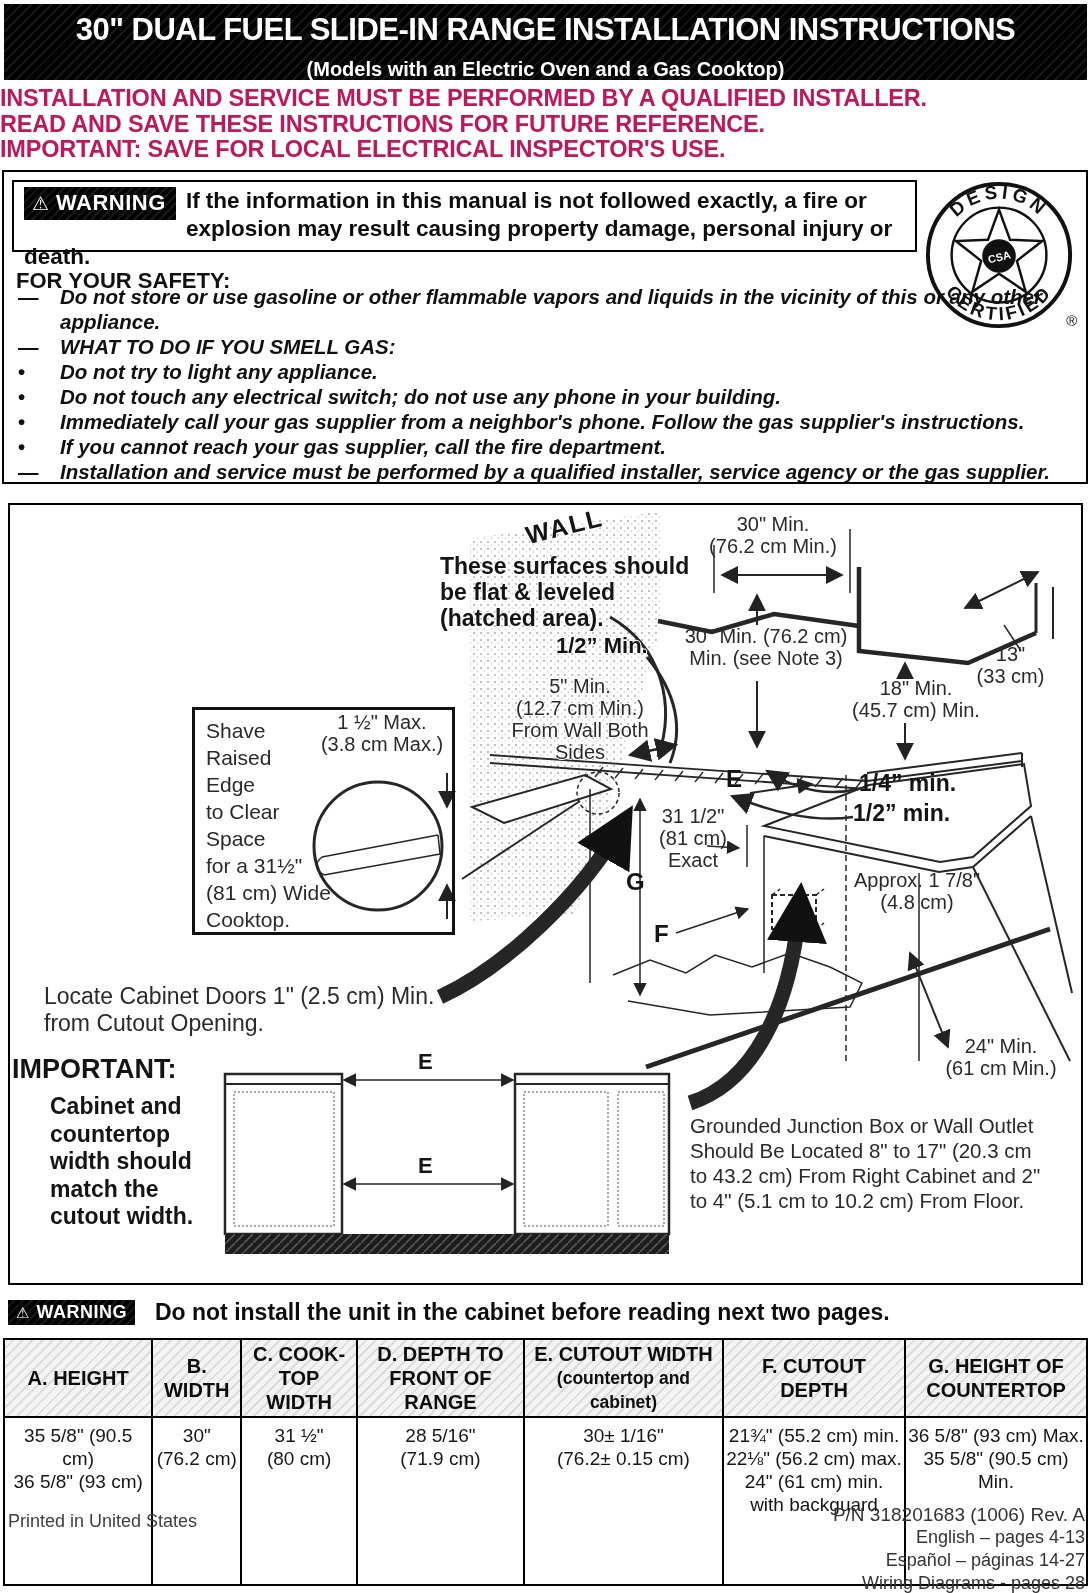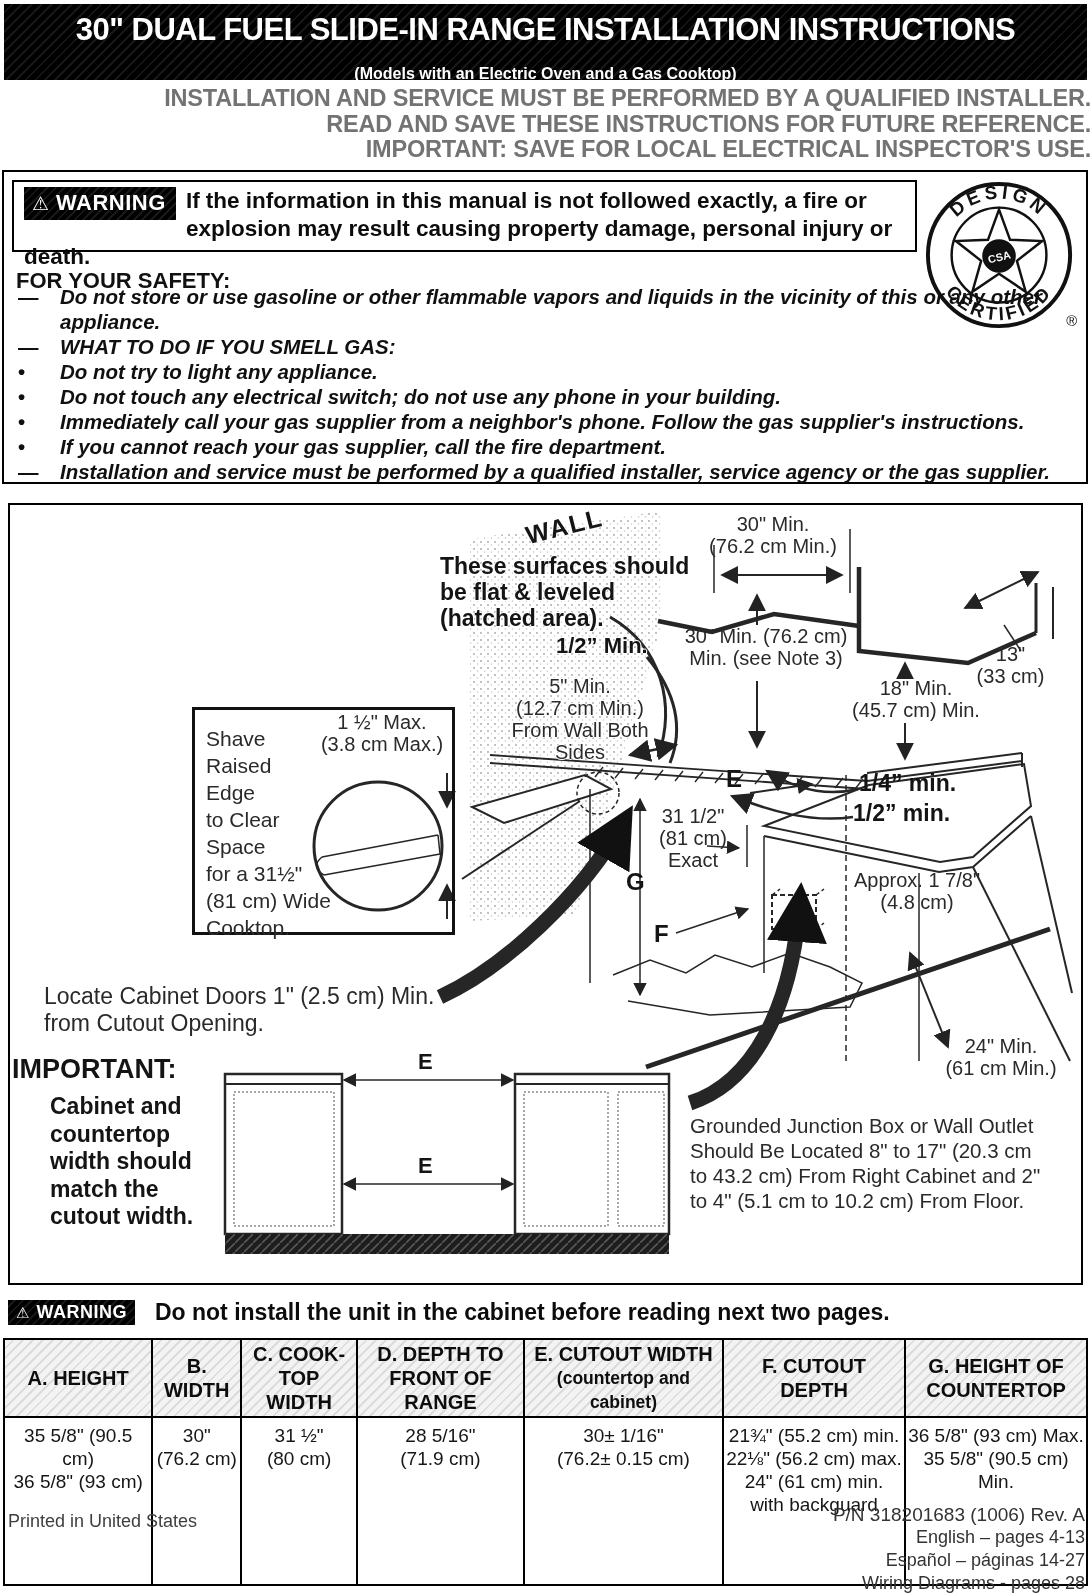--- a/index.html
+++ b/index.html
@@ -4,25 +4,25 @@
 <style>
   html,body{margin:0;padding:0;background:#e8e8e8;}
   .page{position:relative;width:1091px;height:1593px;background:#fff;overflow:hidden;
         font-family:"Liberation Sans","DejaVu Sans",sans-serif;color:#111;}
 
   
   .titlebar{position:absolute;top:4px;left:4px;width:1083px;height:76px;
     background:repeating-linear-gradient(135deg,#000 0 5px,#171717 5px 7px);
     color:#fff;text-align:center;}
   .t1{margin-top:8px;font-size:31px;font-weight:bold;letter-spacing:-.5px;}
-  .t2{font-size:16px;font-weight:bold;margin-top:17px;}
-
-  
-  .notice{position:absolute;top:86px;left:0;width:100%;text-align:right;
-    font-weight:bold;font-size:23.5px;line-height:25.5px;color:#737373;letter-spacing:-.2px;}
+  .t2{font-size:20px;font-weight:bold;margin-top:10px;}
+
+  
+  .notice{position:absolute;top:86px;left:0;width:100%;text-align:left;
+    font-weight:bold;font-size:23.5px;line-height:25.5px;color:#be185d;letter-spacing:-.2px;}
 
   
   .safety-box{position:absolute;top:170px;left:2px;width:1086px;height:314px;
     border:2px solid #000;box-sizing:border-box;}
   .warnbox{position:absolute;left:8px;top:8px;width:905px;height:72px;border:2px solid #000;
     box-sizing:border-box;padding:5px 10px;font-size:22.5px;font-weight:bold;line-height:28px;color:#0c0c0c;}
   .badge{display:inline-flex;align-items:center;gap:7px;background:#000;color:#fff;
     padding:2px 10px 3px 8px;margin-right:10px;float:left;
     background:repeating-linear-gradient(135deg,#000 0 4px,#181818 4px 6px);}
   .badge .w-icon{font-size:19px;line-height:1;}
@@ -260,21 +260,21 @@
     <div class="lb c sh" style="left:488px;top:170px;width:164px;">5" Min.
 (12.7 cm Min.)
 From Wall Both
 Sides</div>
     <div class="lb c" style="left:826px;top:172px;width:160px;">18" Min.
 (45.7 cm) Min.</div>
     <div class="lb c" style="left:948px;top:138px;width:105px;">13"
 (33 cm)</div>
 
     <div class="shavebox"></div>
-    <div class="lb" style="left:196px;top:212px;font-size:21px;line-height:27px;margin-top:8px;">Shave
+    <div class="lb" style="left:196px;top:212px;font-size:21px;line-height:27px;">Shave
 Raised
 Edge
 to Clear
 Space
 for a 31½"
 (81 cm) Wide
 Cooktop.</div>
     <div class="lb c" style="left:298px;top:206px;width:148px;">1 ½" Max.
 (3.8 cm Max.)</div>
 

